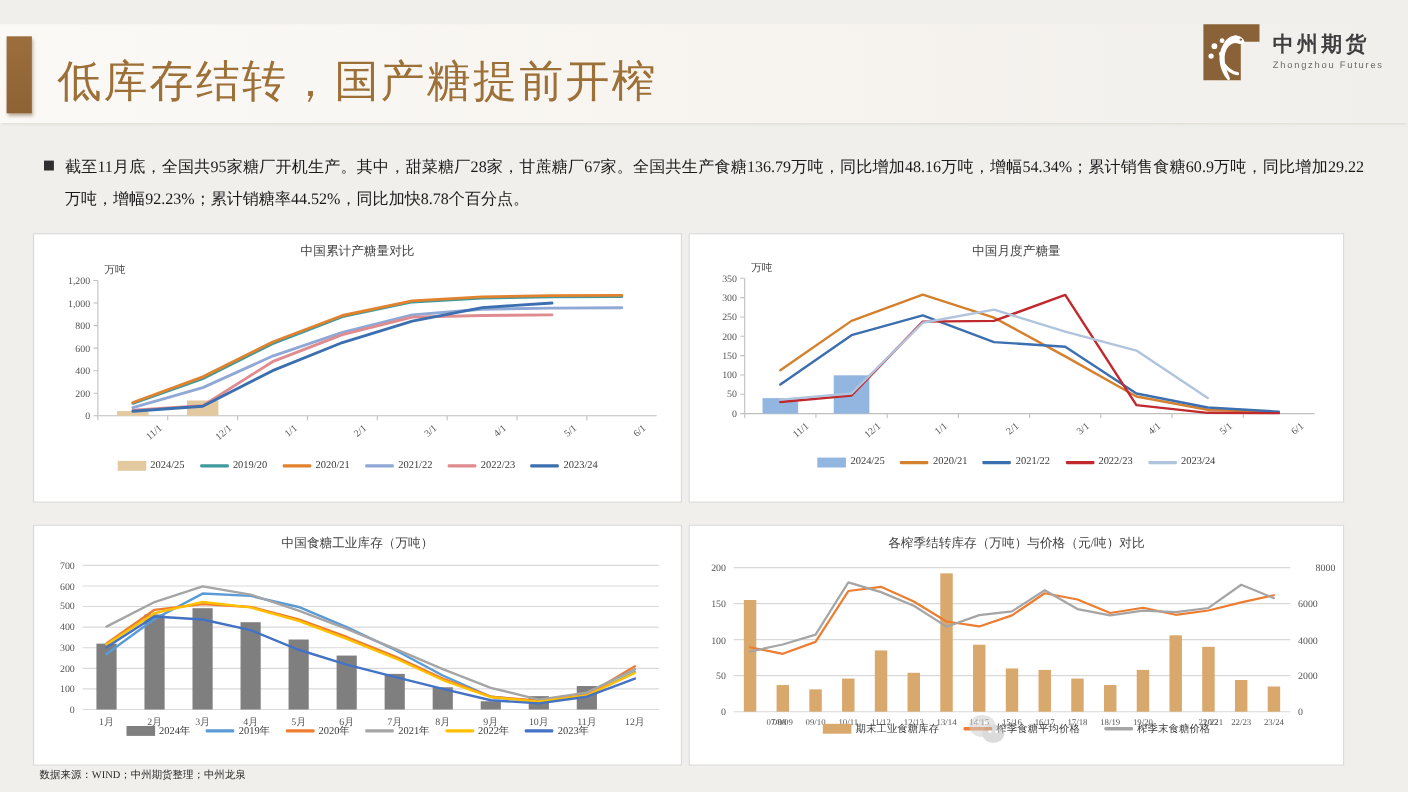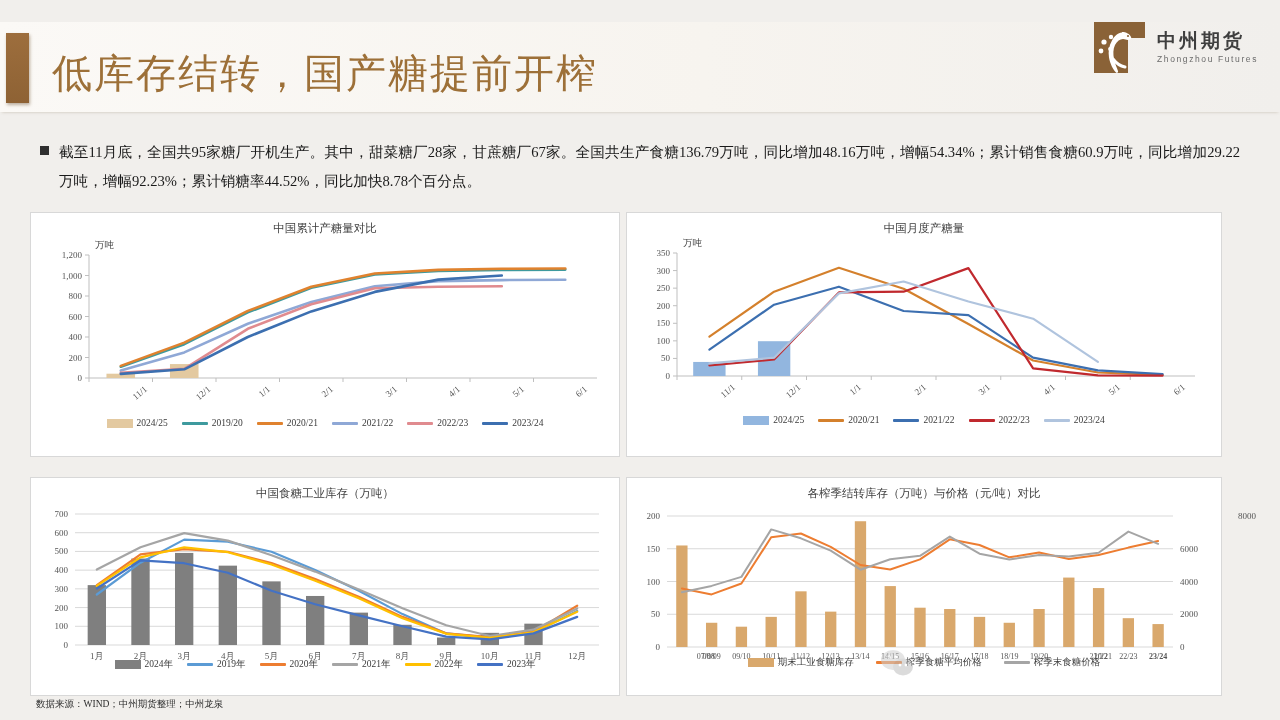--- a/index.html
+++ b/index.html
@@ -392,38 +392,38 @@
     </svg>
     <div class="ytick" style="left: 0px; width: 33px; top: 169px;">0</div>
     <div class="ytick" style="left: 0px; width: 33px; top: 136.25px;">50</div>
     <div class="ytick" style="left: 0px; width: 33px; top: 103.5px;">100</div>
     <div class="ytick" style="left: 0px; width: 33px; top: 70.75px;">150</div>
     <div class="ytick" style="left: 0px; width: 33px; top: 38px;">200</div>
     <div class="ytick-r" style="left: 553px; top: 169px;">0</div>
     <div class="ytick-r" style="left: 553px; top: 136.25px;">2000</div>
     <div class="ytick-r" style="left: 553px; top: 103.5px;">4000</div>
     <div class="ytick-r" style="left: 553px; top: 70.75px;">6000</div>
-    <div class="ytick-r" style="left: 579px; top: 38px; padding-left: 32px;">8000</div>
+    <div class="ytick-r" style="left: 537px; top: 38px; padding-left: 32px;">8000</div>
     <div class="xtick" style="left: 54.8824px; top: 174px; transform: translateX(-50%); font-size: 8px; padding-left: 48px;">07/08</div>
     <div class="xtick" style="left: 84.6471px; top: 174px; transform: translateX(-50%); font-size: 8px;">08/09</div>
     <div class="xtick" style="left: 114.412px; top: 174px; transform: translateX(-50%); font-size: 8px;">09/10</div>
     <div class="xtick" style="left: 144.176px; top: 174px; transform: translateX(-50%); font-size: 8px;">10/11</div>
     <div class="xtick" style="left: 173.941px; top: 174px; transform: translateX(-50%); font-size: 8px;">11/12</div>
     <div class="xtick" style="left: 203.706px; top: 174px; transform: translateX(-50%); font-size: 8px;">12/13</div>
     <div class="xtick" style="left: 233.471px; top: 174px; transform: translateX(-50%); font-size: 8px;">13/14</div>
     <div class="xtick" style="left: 263.235px; top: 174px; transform: translateX(-50%); font-size: 8px;">14/15</div>
     <div class="xtick" style="left: 293px; top: 174px; transform: translateX(-50%); font-size: 8px;">15/16</div>
     <div class="xtick" style="left: 322.765px; top: 174px; transform: translateX(-50%); font-size: 8px;">16/17</div>
     <div class="xtick" style="left: 352.529px; top: 174px; transform: translateX(-50%); font-size: 8px;">17/18</div>
     <div class="xtick" style="left: 382.294px; top: 174px; transform: translateX(-50%); font-size: 8px;">18/19</div>
     <div class="xtick" style="left: 412.059px; top: 174px; transform: translateX(-50%); font-size: 8px;">19/20</div>
     <div class="xtick" style="left: 441.824px; top: 174px; transform: translateX(-50%); font-size: 8px; margin-left: 34px;">20/21</div>
     <div class="xtick" style="left: 471.588px; top: 174px; transform: translateX(-50%); font-size: 8px;">21/22</div>
     <div class="xtick" style="left: 501.353px; top: 174px; transform: translateX(-50%); font-size: 8px;">22/23</div>
-    <div class="xtick" style="left: 531.118px; top: 174px; transform: translateX(-50%); font-size: 8px; font-weight: bold;">23/24</div>
+    <div class="xtick" style="left: 531.118px; top: 174px; transform: translateX(-50%); font-size: 8px;">23/24</div>
     <div class="legend" style="top: 178px; left: 0px; gap: 22px;">
       <div class="lg-item">
         <span class="lg-box" style="background: rgb(217, 168, 108);"></span>
         <span>期末工业食糖库存</span>
       </div>
       <div class="lg-item">
         <span class="lg-line" style="background: rgb(237, 125, 49);"></span>
         <span>榨季食糖平均价格</span>
       </div>
       <div class="lg-item">

